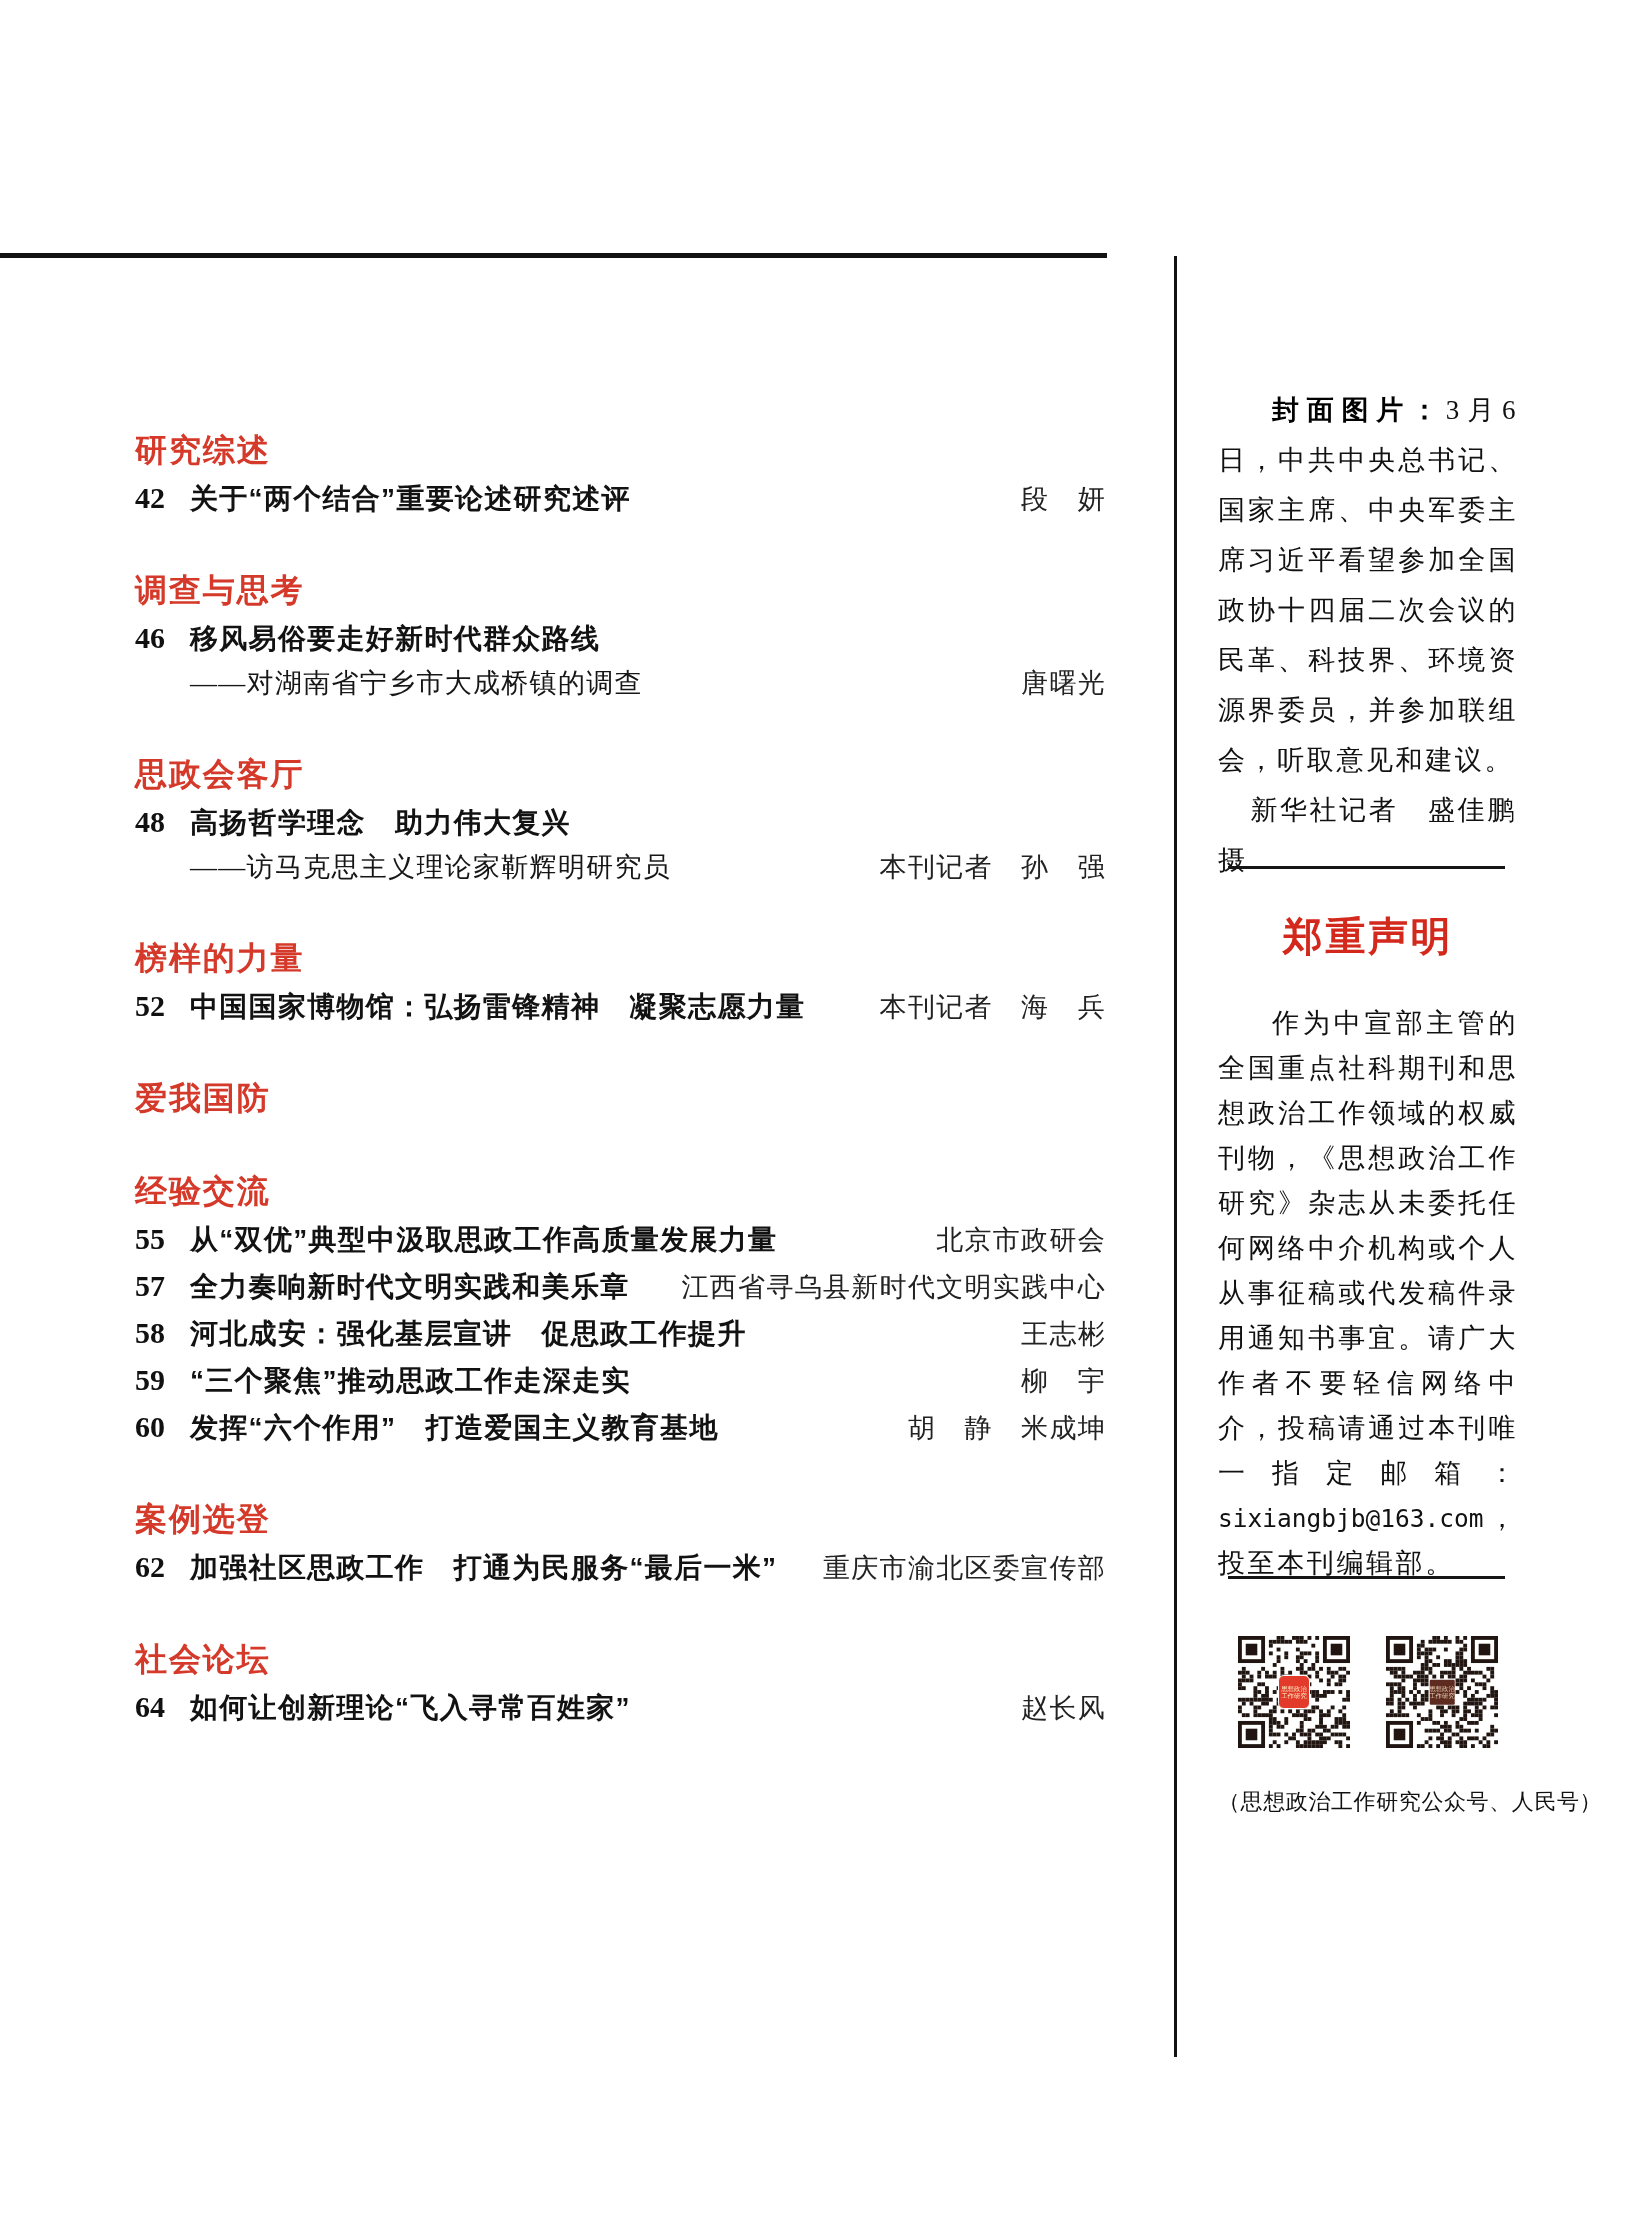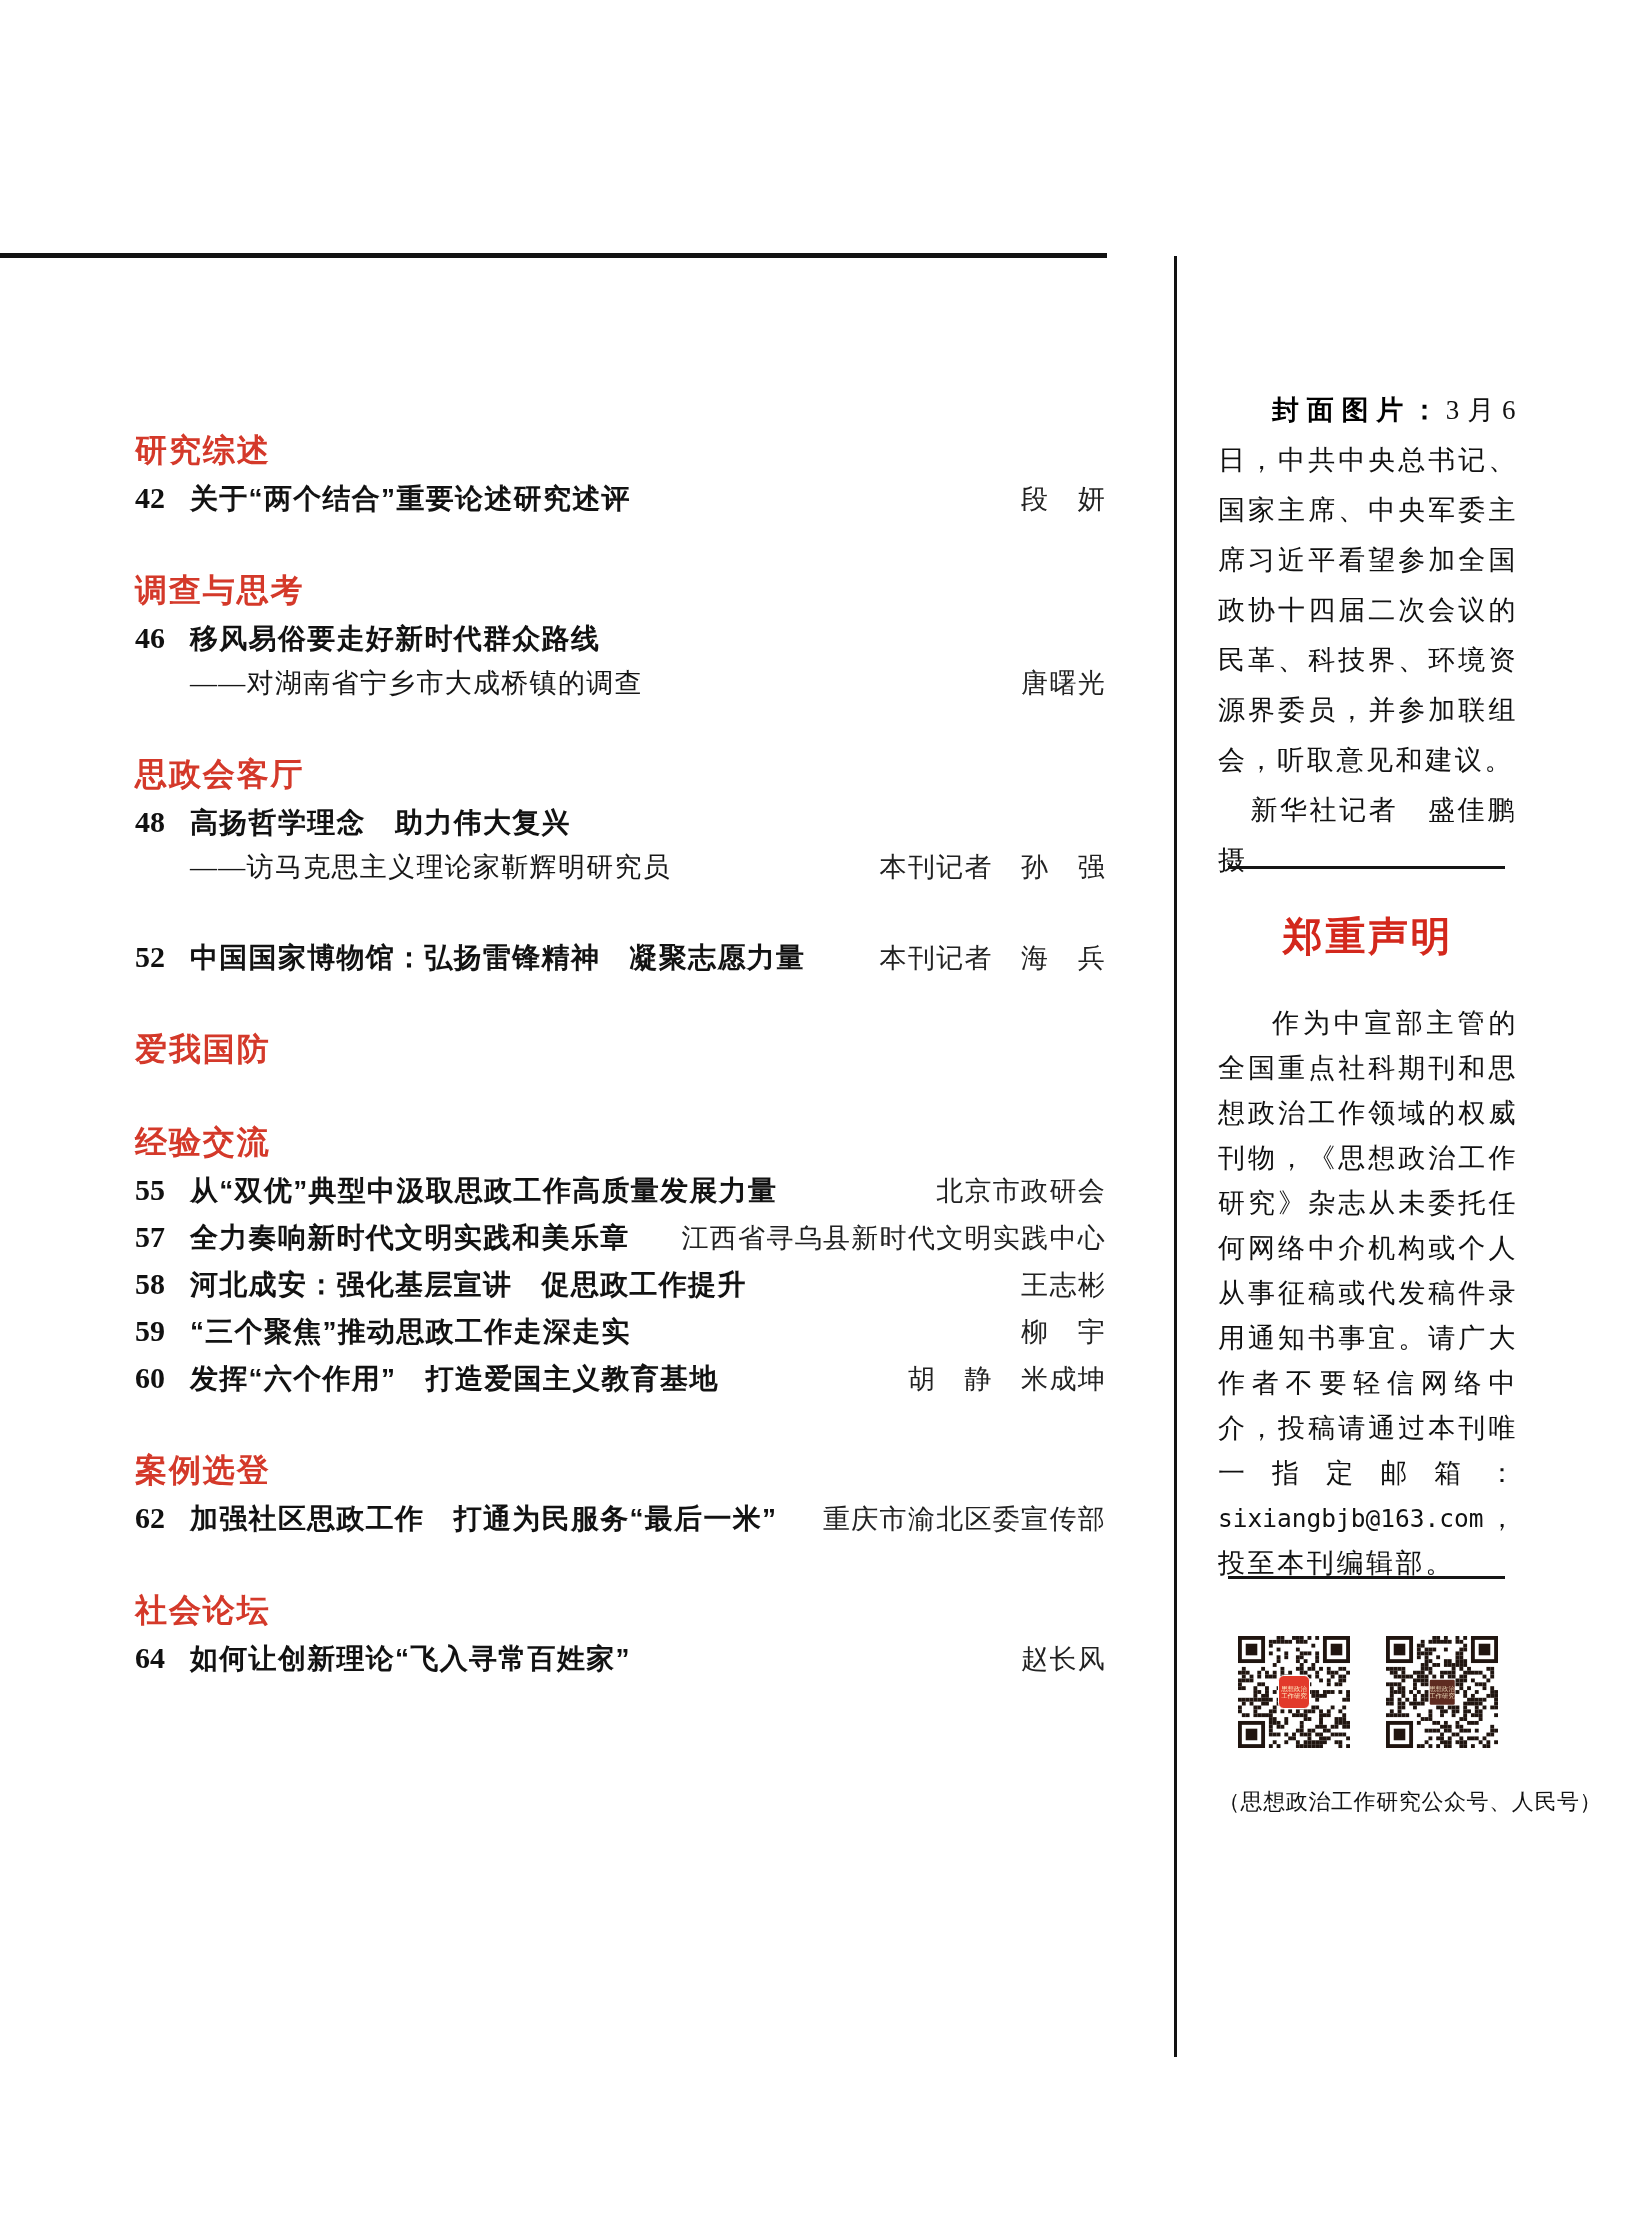--- a/index.html
+++ b/index.html
@@ -103,20 +103,21 @@
       <span class="e-pg">48</span>
       <span class="e-ttl">高扬哲学理念　助力伟大复兴</span>
     </div>
     <div class="e-row e-sub">
       <span class="s-ttl">——访马克思主义理论家靳辉明研究员</span>
       <span class="e-auth">本刊记者　孙　强</span>
     </div>
   </section>
 
   <section>
+    <h2 class="sec-h">榜样的力量</h2>
     <div class="e-row">
       <span class="e-pg">52</span>
       <span class="e-ttl">中国国家博物馆：弘扬雷锋精神　凝聚志愿力量</span>
       <span class="e-auth">本刊记者　海　兵</span>
     </div>
   </section>
 
   <section>
     <h2 class="sec-h">爱我国防</h2>
   </section>

